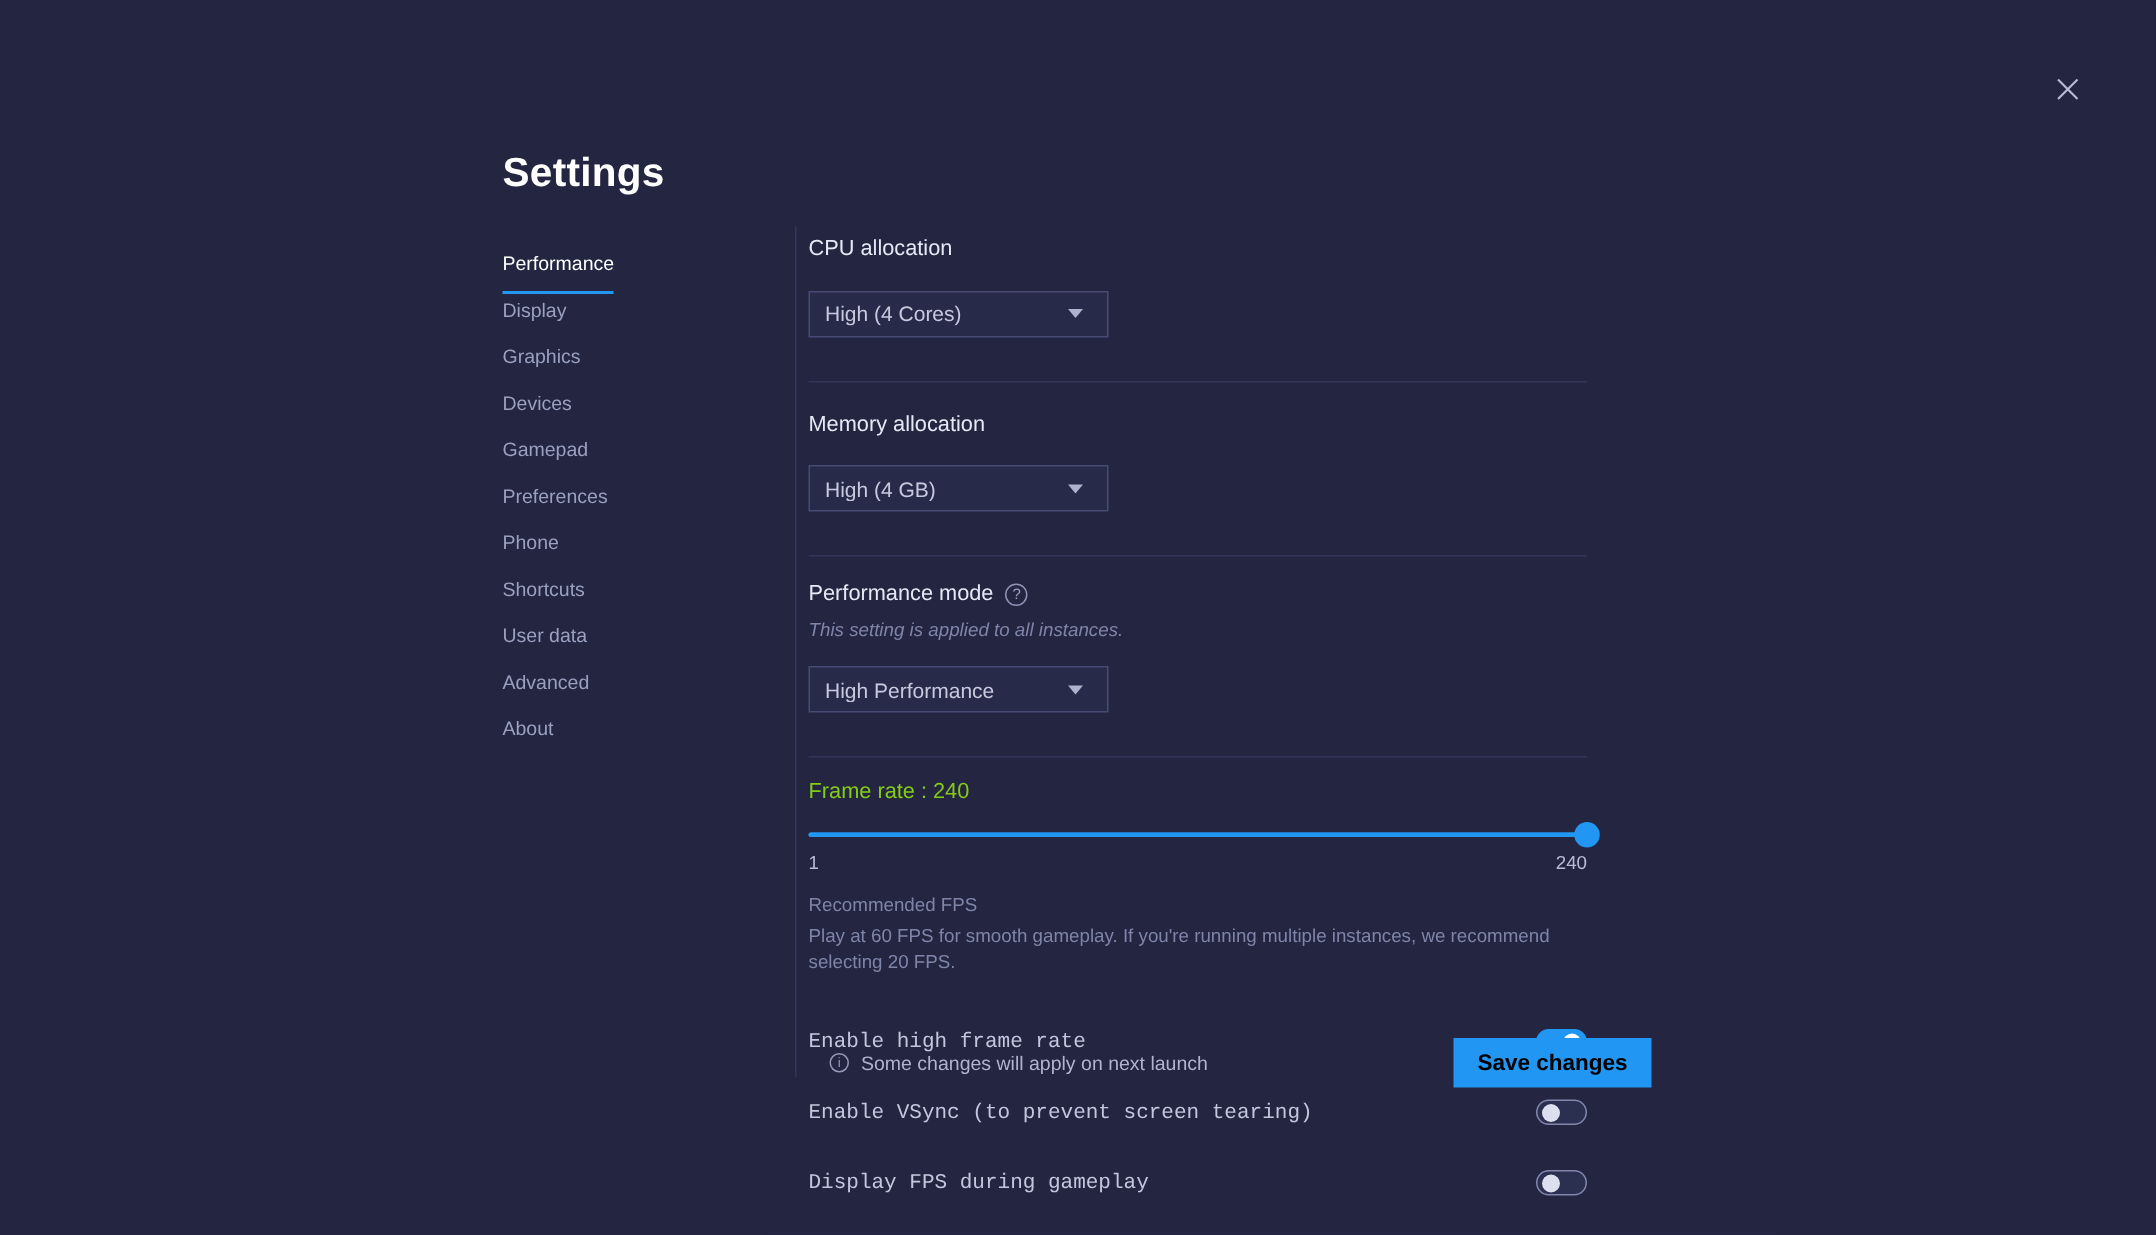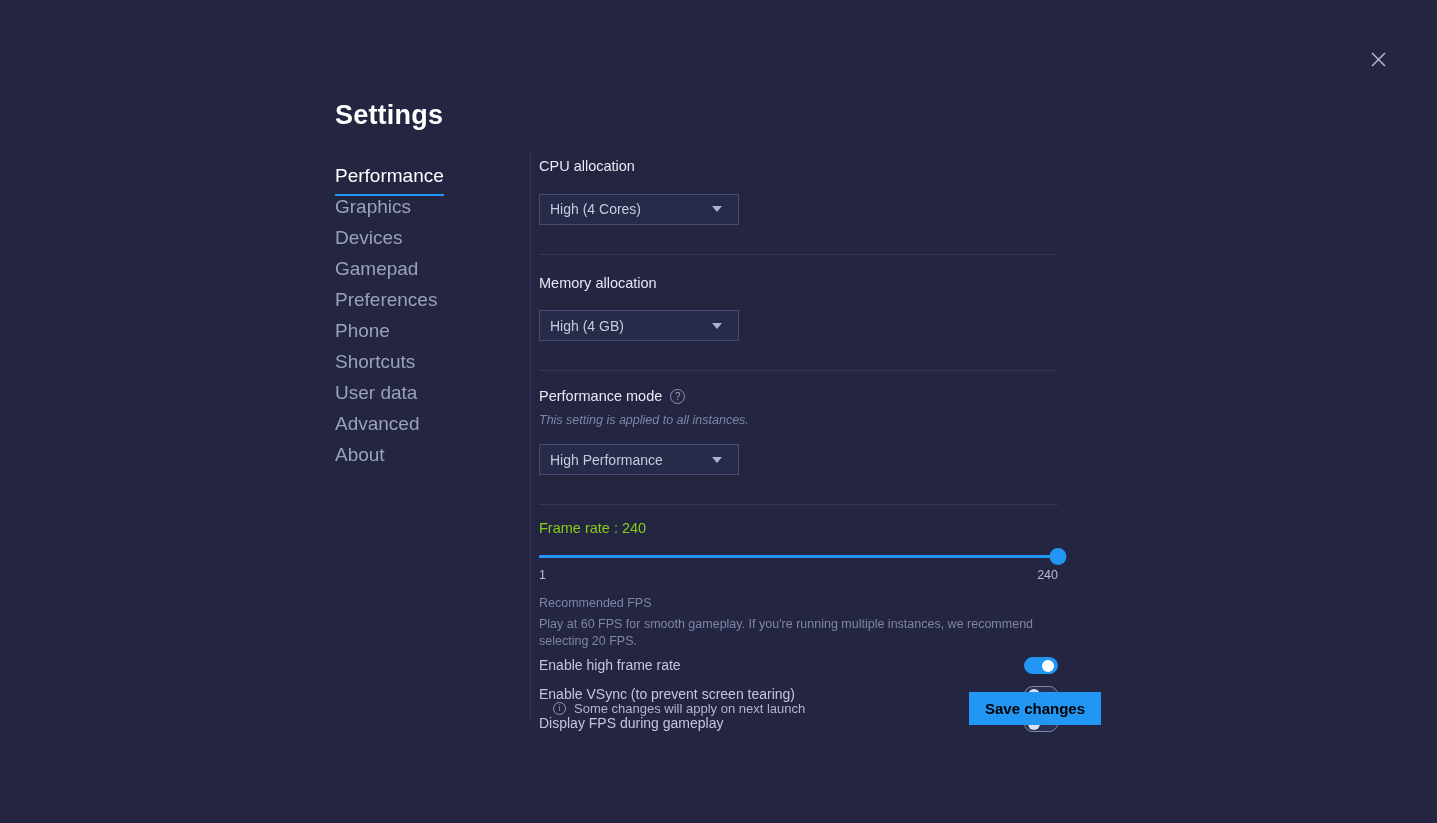--- a/index.html
+++ b/index.html
@@ -47,21 +47,21 @@
 
   
   .sidebar {
     position: absolute;
     left: 335px;
     top: 160px;
     width: 180px;
   }
   .sidebar-item {
     display: block;
-    font-size: 19px;
+    font-size: 13px;
     color: #9aa0c0;
     line-height: 31px;
     height: 31px;
     cursor: pointer;
     white-space: nowrap;
   }
   .sidebar-item.active {
     color: #ffffff;
   }
   .sidebar-item.active .sidebar-item-label {
@@ -220,22 +220,23 @@
     line-height: 1.32;
     width: 510px;
   }
 
   
   .toggle-row {
     position: relative;
     width: 519px;
     height: 28px;
     display: flex;
-    align-items: flex-start;
-    margin-top: 1px;
+    align-items: flex-end;
+    margin-top: 19px;
+    font-family: Liberation Mono, monospace;
   }
   .toggle-label {
     font-size: 14px;
     color: #c3c7dd;
     flex: 1;
   }
   .toggle {
     position: relative;
     width: 34px;
     height: 17px;
@@ -313,20 +314,21 @@
     <svg width="15" height="15" viewBox="0 0 15 15" aria-hidden="true">
       <line x1="1" y1="1" x2="14" y2="14" stroke="#b9bcd6" stroke-width="1.4"></line>
       <line x1="14" y1="1" x2="1" y2="14" stroke="#b9bcd6" stroke-width="1.4"></line>
     </svg>
   </div>
 
   <div class="page-title">Settings</div>
 
   <nav class="sidebar">
     <div class="sidebar-item active"><span class="sidebar-item-label">Performance</span></div>
+    <div class="sidebar-item"><span class="sidebar-item-label">Display</span></div>
     <div class="sidebar-item"><span class="sidebar-item-label">Graphics</span></div>
     <div class="sidebar-item"><span class="sidebar-item-label">Devices</span></div>
     <div class="sidebar-item"><span class="sidebar-item-label">Gamepad</span></div>
     <div class="sidebar-item"><span class="sidebar-item-label">Preferences</span></div>
     <div class="sidebar-item"><span class="sidebar-item-label">Phone</span></div>
     <div class="sidebar-item"><span class="sidebar-item-label">Shortcuts</span></div>
     <div class="sidebar-item"><span class="sidebar-item-label">User data</span></div>
     <div class="sidebar-item"><span class="sidebar-item-label">Advanced</span></div>
     <div class="sidebar-item"><span class="sidebar-item-label">About</span></div>
   </nav>

